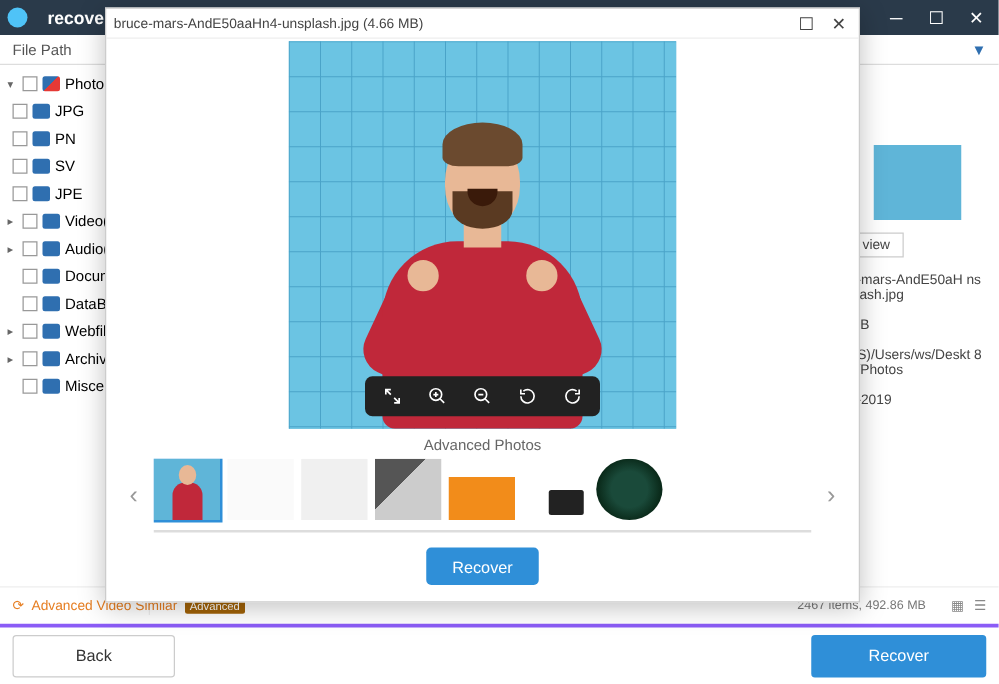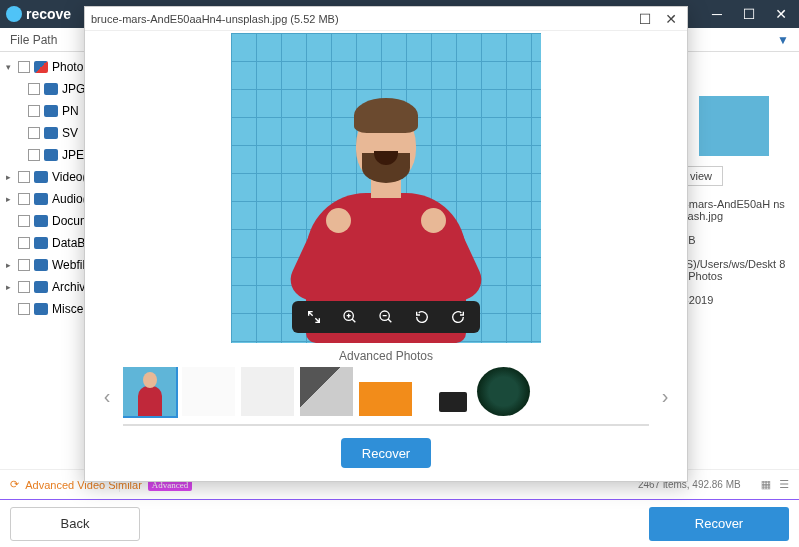--- a/index.html
+++ b/index.html
@@ -1,47 +1,47 @@
 <!DOCTYPE html>
 <html><head>
 <meta charset="utf-8">
 <style>
 * { margin: 0; padding: 0; box-sizing: border-box; font-family: Arial, sans-serif; }
 body { width: 799px; height: 547px; background: #fff; position: relative; overflow: hidden; }
 
 .titlebar { height: 28px; background: #2a3a4a; display: flex; align-items: center; justify-content: space-between; padding: 0 6px; }
-.logo { color: #fff; font-size: 14px; font-weight: bold; display: flex; align-items: center; gap: 4px; }
+.logo { color: #fff; font-size: 14px; font-weight: bold; display: flex; align-items: center; gap: 16px; }
 .logo-icon { width: 16px; height: 16px; background: #4fc3f7; border-radius: 50%; }
 .win-controls { display: flex; gap: 8px; }
 .win-btn { width: 24px; height: 24px; display: flex; align-items: center; justify-content: center; color: #fff; cursor: pointer; font-size: 14px; }
 
 .filepathbar { height: 24px; border-bottom: 1px solid #ddd; display: flex; align-items: center; padding: 0 10px; font-size: 12px; color: #555; justify-content: space-between; }
 .filter-icon { color: #2f6fb0; }
 
 .main-area { display: flex; height: 440px; }
 .sidebar { width: 120px; border-right: 1px solid #eee; overflow: hidden; font-size: 12px; padding-top: 4px; }
 .tree-item { display: flex; align-items: center; gap: 4px; padding: 4px 6px; white-space: nowrap; cursor: pointer; }
-.tree-item.child { padding-left: 28px; }
+.tree-item.child { padding-left: 10px; }
 .tri { width: 8px; font-size: 9px; color: #666; }
 .cb { width: 12px; height: 12px; border: 1px solid #999; }
 .ficon { width: 14px; height: 12px; background: #2f6fb0; border-radius: 2px; }
 .ficon.img { background: linear-gradient(135deg,#2f6fb0 50%,#e53935 50%); }
 
 .content { flex: 1; position: relative; }
-.right-info { position: absolute; right: 10px; top: 44px; width: 110px; font-size: 11px; color: #444; }
+.right-info { position: absolute; right: 10px; top: 64px; width: 110px; font-size: 11px; color: #444; }
 .right-info .thumb { width: 70px; height: 60px; background: #5fb5d8; margin: 0 auto 10px; }
 .right-info .pbtn { border: 1px solid #ccc; padding: 3px 10px; font-size: 11px; margin-bottom: 12px; display: inline-block; }
 .right-info .line { margin-bottom: 12px; word-break: break-all; }
 
 .footer { position: absolute; bottom: 48px; left: 0; right: 0; height: 30px; display: flex; align-items: center; padding: 0 10px; font-size: 11px; color: #555; justify-content: space-between; border-top: 1px solid #eee; }
 .adv-link { color: #e67e22; display: flex; align-items: center; gap: 6px; }
-.adv-badge { background: #d946ef; color: #fff; padding: 1px 4px; font-size: 9px; border-radius: 2px; font-family: Liberation Serif, serif; }
+.adv-badge { background: #a16207; color: #fff; padding: 1px 4px; font-size: 9px; border-radius: 2px; }
 .view-icons { display: flex; gap: 8px; color: #888; }
 
-.bottom-bar { position: absolute; bottom: 0; left: 0; right: 0; height: 48px; display: flex; justify-content: space-between; align-items: center; padding: 0 10px; border-top: 1px solid #8b5cf6; }
+.bottom-bar { position: absolute; bottom: 0; left: 0; right: 0; height: 48px; display: flex; justify-content: space-between; align-items: center; padding: 0 10px; border-top: 3px solid #8b5cf6; }
 .btn-back { width: 130px; height: 34px; border: 1px solid #ccc; background: #fff; font-size: 13px; color: #333; cursor: pointer; border-radius: 3px; }
 .btn-recover-main { width: 140px; height: 34px; background: #2f8fd8; color: #fff; border: none; font-size: 13px; cursor: pointer; border-radius: 3px; }
 
 
 .modal { position: absolute; top: 6px; left: 84px; width: 604px; height: 476px; background: #fff; border: 1px solid #ccc; box-shadow: 0 4px 20px rgba(0,0,0,0.25); display: flex; flex-direction: column; }
 .modal-header { height: 24px; display: flex; align-items: center; justify-content: space-between; padding: 0 6px; font-size: 11px; color: #444; border-bottom: 1px solid #eee; }
 .modal-controls { display: flex; gap: 6px; font-size: 14px; }
 .mctl { width: 20px; text-align: center; cursor: pointer; }
 
 .preview-box { flex: 0 0 310px; display: flex; justify-content: center; align-items: flex-start; padding-top: 2px; position: relative; }
@@ -206,21 +206,21 @@
   </div>
 </div>
 
 <div class="bottom-bar">
   <button class="btn-back">Back</button>
   <button class="btn-recover-main">Recover</button>
 </div>
 
 <div class="modal">
   <div class="modal-header">
-    <span>bruce-mars-AndE50aaHn4-unsplash.jpg  (5.52  MB)</span>
+    <span>bruce-mars-AndE50aaHn4-unsplash.jpg  (4.66  MB)</span>
     <div class="modal-controls">
       <span class="mctl">☐</span>
       <span class="mctl">✕</span>
     </div>
   </div>
 
   <div class="preview-box">
     <div class="preview-img">
       <div class="brick-wall"></div>
       <div class="person">

